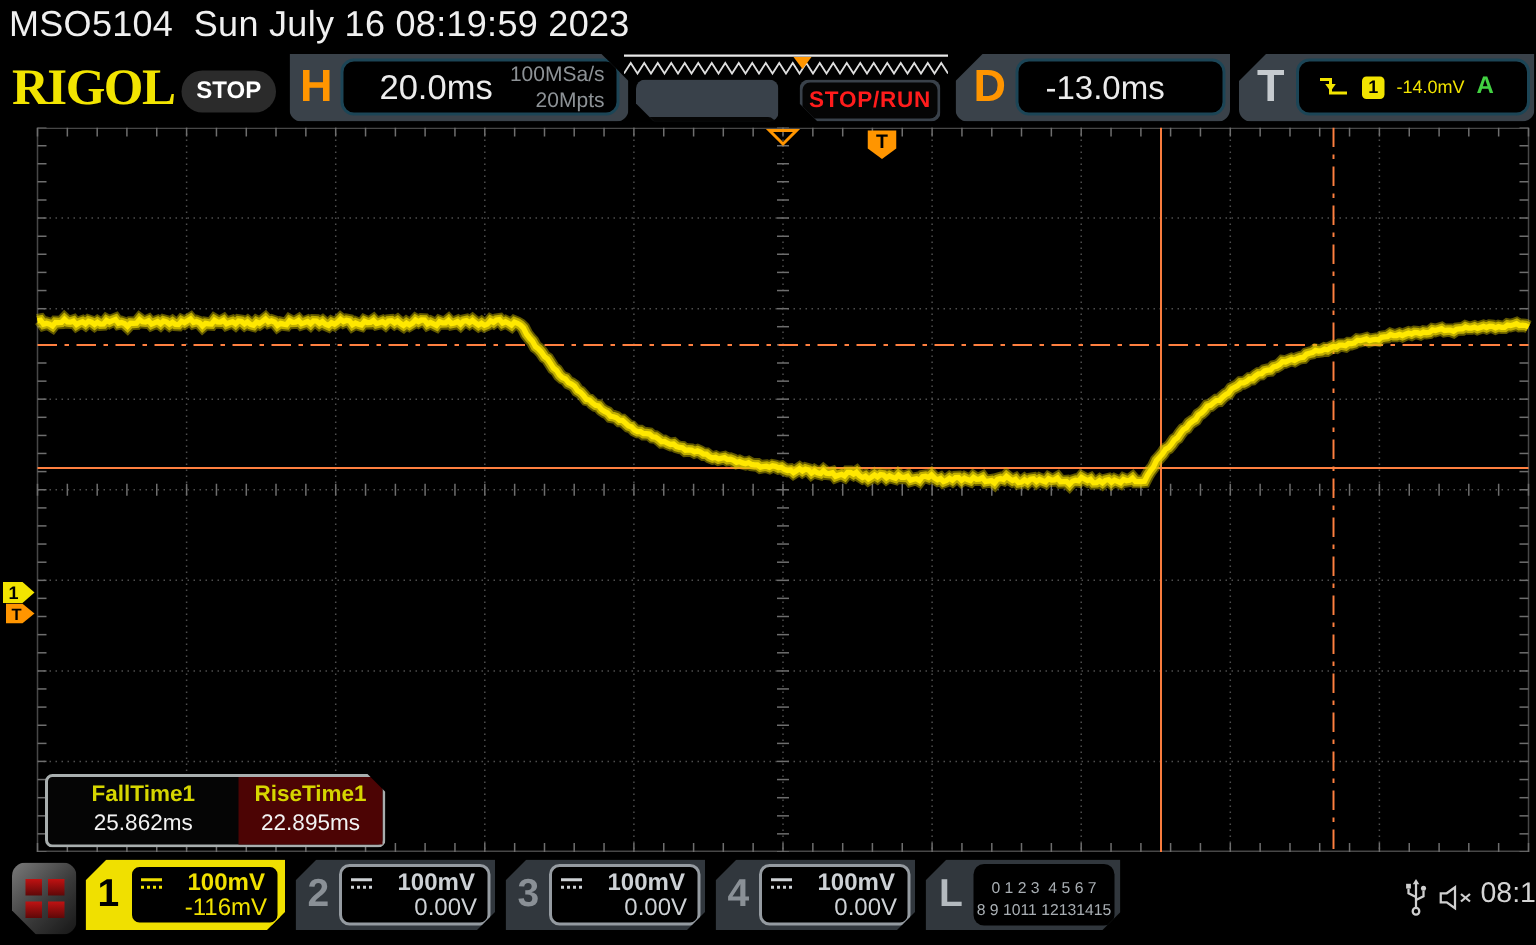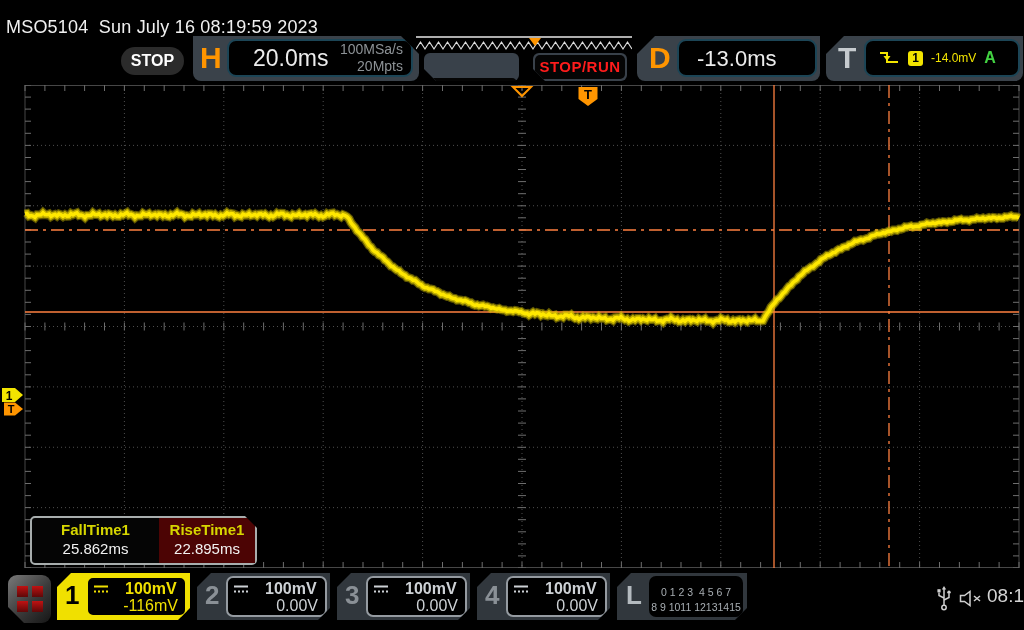--- a/index.html
+++ b/index.html
@@ -2,21 +2,21 @@
 <html><head>
 <meta charset="utf-8">
 <style>
   html,body{margin:0;padding:0;background:#000;}
   #app{position:relative;width:1024px;height:630px;background:#000;overflow:hidden;
        font-family:"Liberation Sans","DejaVu Sans",sans-serif;}
   .abs{position:absolute;}
   .pre{white-space:pre;}
 
   
-  .titlebar{left:6px;top:17px;font-size:18px;color:#f0f0f0;letter-spacing:0.2px;}
+  .titlebar{left:6px;top:3px;font-size:24px;color:#f0f0f0;letter-spacing:0.2px;}
 
   
   .logo{left:8px;top:40px;font-family:"Liberation Serif","DejaVu Serif",serif;
         font-weight:bold;font-size:34px;color:#f2e400;letter-spacing:-1px;}
   .stop-badge{left:121px;top:47px;width:63px;height:28px;border-radius:14px;
         background:#2b2b2b;color:#ffffff;font-weight:bold;font-size:16px;
         text-align:center;line-height:28px;}
   .grp{background:#3a424a;height:45px;top:36px;}
   .grp-h{clip-path:polygon(0 0,calc(100% - 18px) 0,100% 18px,100% 100%,0 100%);border-radius:0 0 8px 8px;}
   .grp-dt{clip-path:polygon(18px 0,100% 0,100% 100%,0 100%,0 18px);border-radius:0 0 8px 8px;}
@@ -80,20 +80,21 @@
       text-align:center;color:#a8aeb3;font-size:10.5px;line-height:15px;padding-top:9px;box-sizing:border-box;}
   .clock{left:987px;top:15px;font-size:19px;color:#d4d4d4;}
 </style>
 </head>
 <body>
 
 <div id="app">
 
   <div class="abs titlebar pre">MSO5104  Sun July 16 08:19:59 2023</div>
 
+  <div class="abs logo">RIGOL</div>
   <div class="abs stop-badge">STOP</div>
 
   <div class="abs grp grp-h" style="left:193px;width:226px;">
     <div class="abs tab-letter" style="left:7px;">H</div>
     <div class="abs hbox" style="left:34px;width:182px;">
       <div class="abs hscale">20.0ms</div>
       <div class="abs hrates">
         <div>100MSa/s</div>
         <div>20Mpts</div>
       </div>

